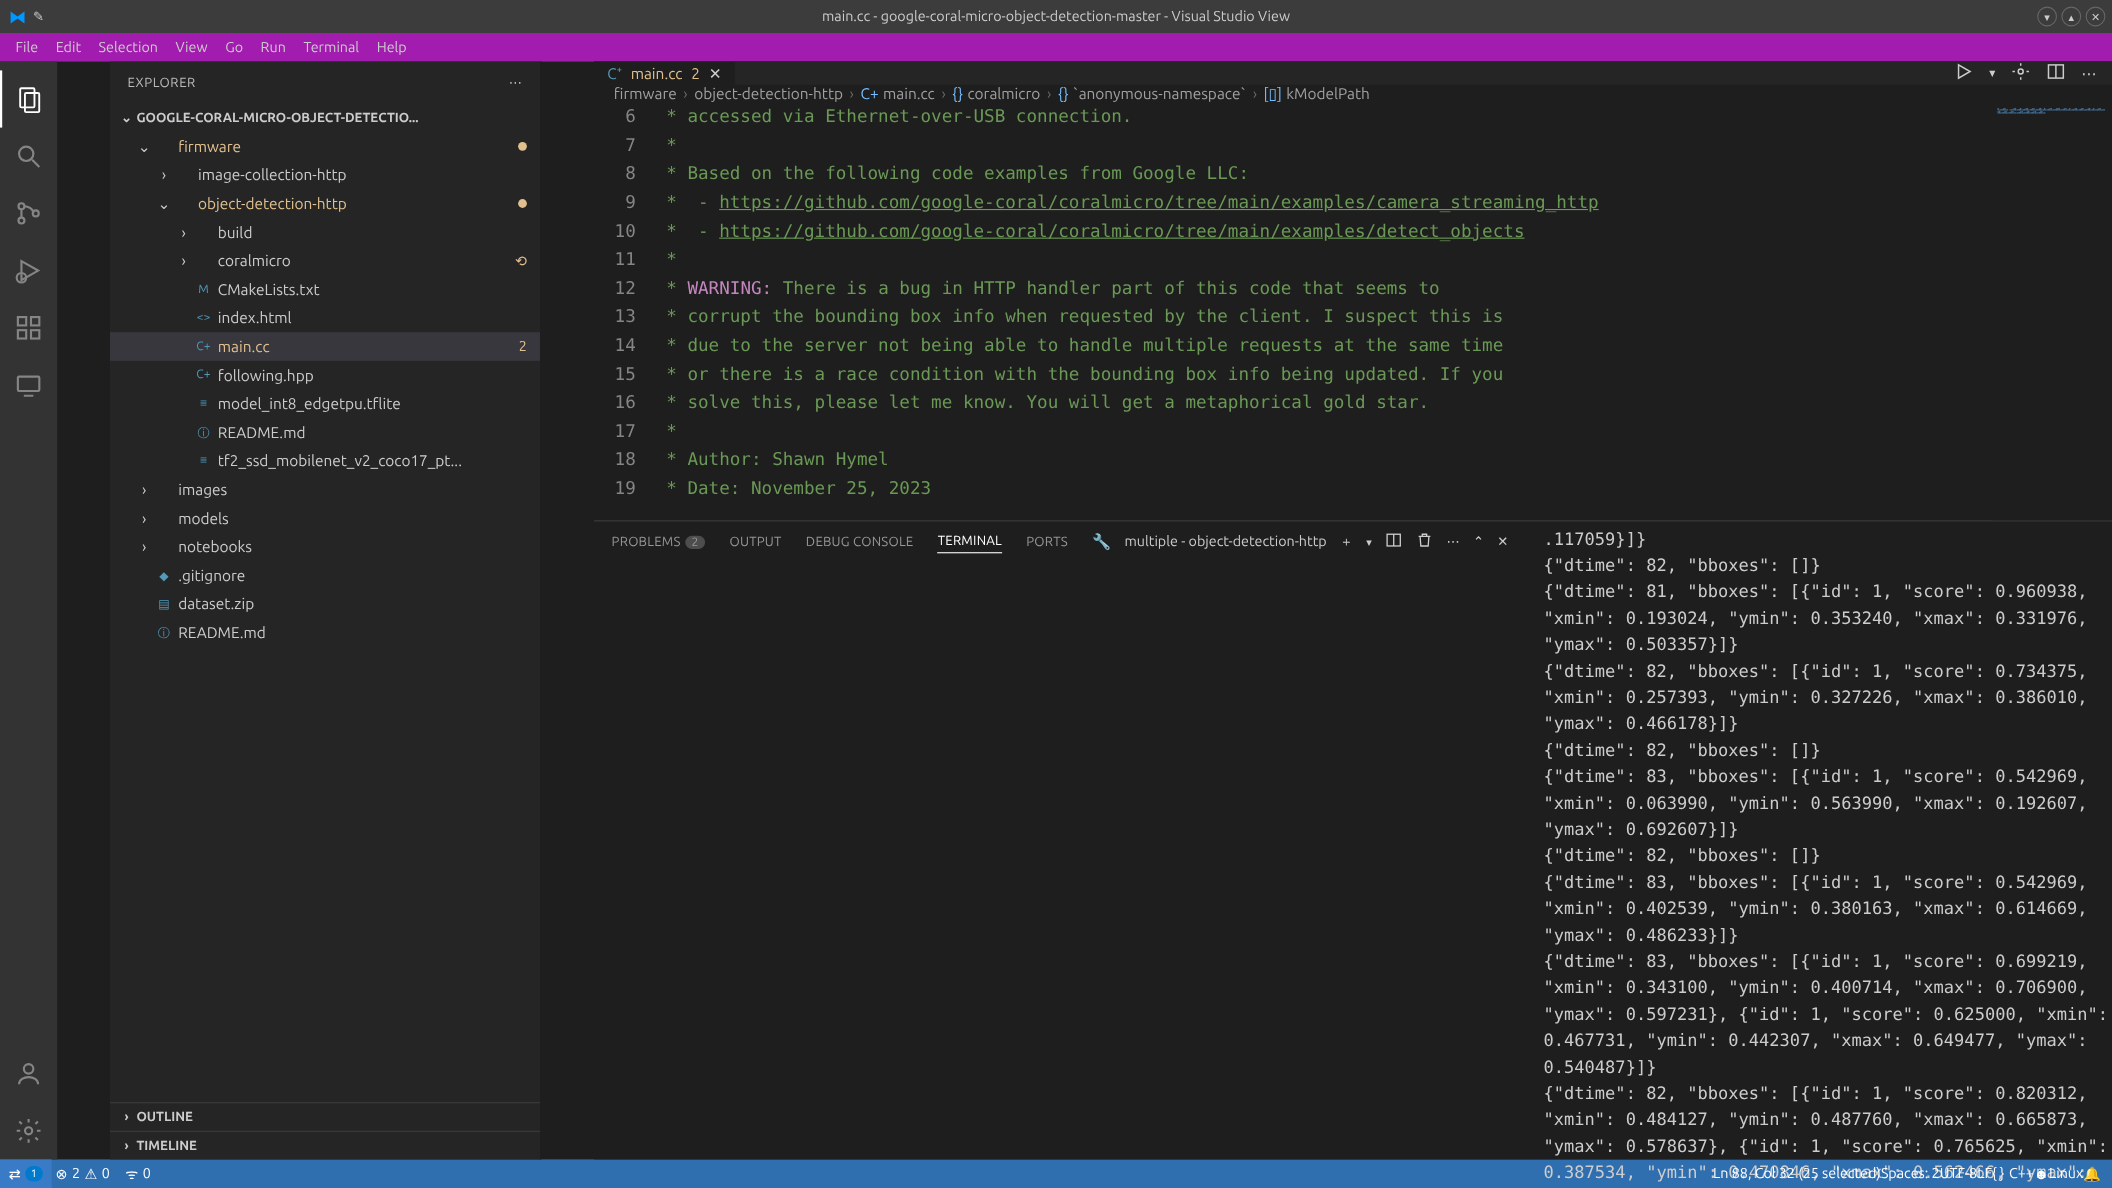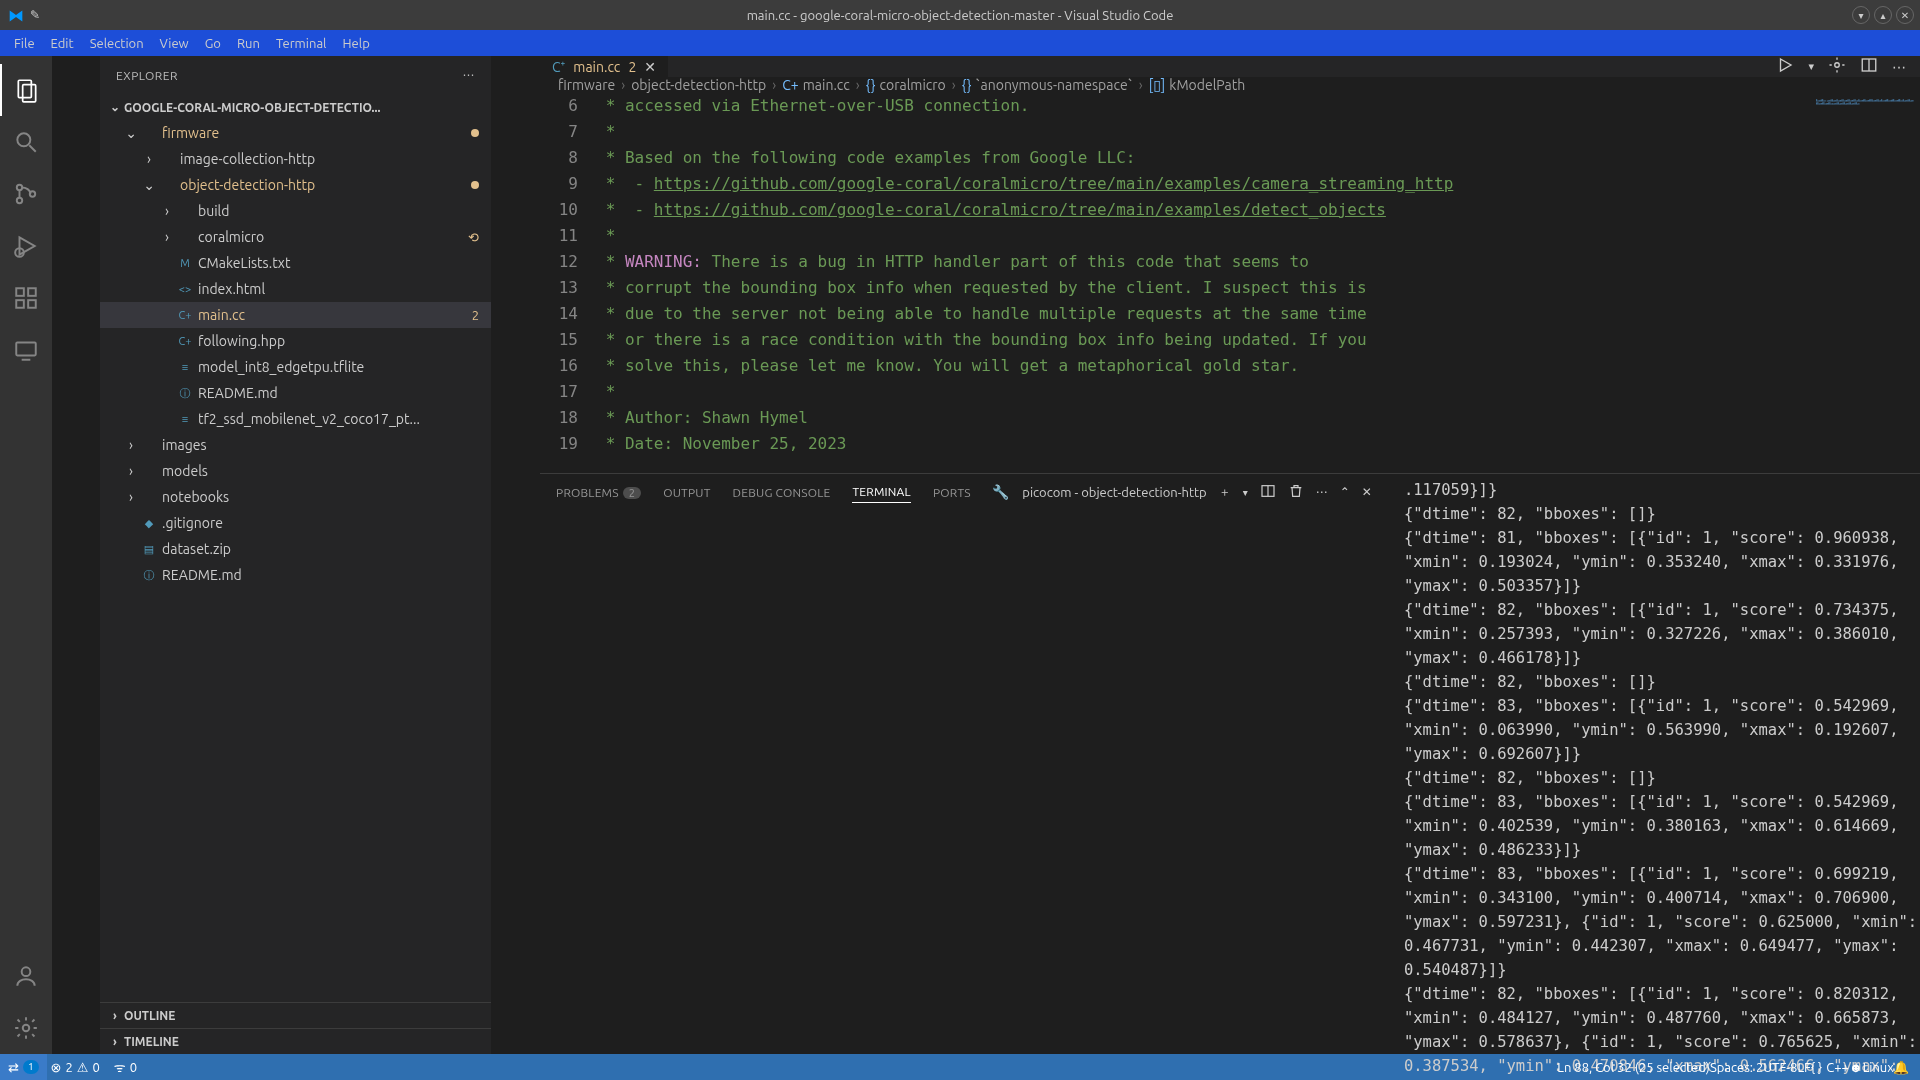--- a/index.html
+++ b/index.html
@@ -2,21 +2,21 @@
 <html><head>
 <meta charset="utf-8">
 <style>
 * { margin: 0; padding: 0; box-sizing: border-box; }
 body { font-family: 'Ubuntu', 'Segoe UI', sans-serif; background: #1e1e1e; color: #cccccc; overflow: hidden; width: 1920px; height: 1080px; font-size: 14px; }
 .titlebar { height: 30px; background: #3c3c3c; display: flex; align-items: center; position: relative; }
 .titlebar-left { display: flex; align-items: center; gap: 6px; padding-left: 8px; }
 .titlebar-title { position: absolute; left: 50%; transform: translateX(-50%); color: #cccccc; font-size: 13px; }
 .titlebar-right { margin-left: auto; display: flex; gap: 4px; padding-right: 6px; }
 .win-btn { width: 18px; height: 18px; border-radius: 50%; border: 1px solid #666; display: flex; align-items: center; justify-content: center; font-size: 10px; color: #ccc; }
-.menubar { height: 26px; background: #1d4ed8; display: flex; align-items: center; padding: 0 6px; }
+.menubar { height: 26px; background: #a21caf; display: flex; align-items: center; padding: 0 6px; }
 .menu-item { padding: 0 8px; font-size: 13px; color: #cccccc; cursor: pointer; }
 .main { display: flex; height: calc(100% - 30px - 26px - 26px); gap: 48px; }
 .activitybar { width: 52px; background: #333333; display: flex; flex-direction: column; align-items: center; padding-top: 8px; }
 .activity-icon { width: 52px; height: 52px; display: flex; align-items: center; justify-content: center; color: #858585; cursor: pointer; position: relative; }
 .activity-icon.active { color: #ffffff; border-left: 2px solid #fff; }
 .activity-icon svg { width: 26px; height: 26px; }
 .activity-bottom { margin-top: auto; margin-bottom: 8px; }
 .badge { position: absolute; bottom: 8px; right: 8px; background: #007acc; color: #fff; border-radius: 10px; font-size: 10px; padding: 0 5px; line-height: 14px; }
 .sidebar { width: 392px; background: #252526; display: flex; flex-direction: column; border-right: 1px solid #1e1e1e; }
 .sidebar-header { height: 38px; display: flex; align-items: center; justify-content: space-between; padding: 0 16px; color: #bbbbbb; font-size: 12px; letter-spacing: 0.5px; }
@@ -66,21 +66,21 @@
 .remote { background: #3a7bc8; height: 26px; display: flex; align-items: center; padding: 0 8px; margin: 0 -10px 0 -10px; }
 </style>
 </head>
 <body>
 
 <div class="titlebar">
   <div class="titlebar-left">
     <span style="color:#0098ff;font-size:16px;">⧓</span>
     <span style="color:#ccc;font-size:12px;">✎</span>
   </div>
-  <div class="titlebar-title">main.cc - google-coral-micro-object-detection-master - Visual Studio Code</div>
+  <div class="titlebar-title">main.cc - google-coral-micro-object-detection-master - Visual Studio View</div>
   <div class="titlebar-right">
     <div class="win-btn">▾</div>
     <div class="win-btn">▴</div>
     <div class="win-btn">✕</div>
   </div>
 </div>
 
 <div class="menubar" id="menubar">
     <span class="menu-item">File</span>
     <span class="menu-item">Edit</span>
@@ -345,21 +345,21 @@
 
       <div class="panel">
         <div class="panel-tabs">
           <div class="panel-tab"><span>PROBLEMS</span><span class="pbadge">2</span></div>
           <div class="panel-tab">OUTPUT</div>
           <div class="panel-tab">DEBUG CONSOLE</div>
           <div class="panel-tab active">TERMINAL</div>
           <div class="panel-tab">PORTS</div>
           <div class="panel-right">
             <span style="font-size:14px;">🔧</span>
-            <span style="font-size:13px;">picocom - object-detection-http</span>
+            <span style="font-size:13px;">multiple - object-detection-http</span>
             <span>＋</span>
             <span style="font-size:10px;">▾</span>
             <span><svg viewBox="0 0 24 24" fill="none" stroke="currentColor" stroke-width="1.8">
                   <rect x="3" y="4" width="18" height="16"></rect>
                   <line x1="12" y1="4" x2="12" y2="20"></line>
                 </svg></span>
             <span><svg viewBox="0 0 24 24" fill="none" stroke="currentColor" stroke-width="1.8">
                   <path d="M4 7h16M9 7V4h6v3M6 7l1 13h10l1-13"></path>
                 </svg></span>
             <span>⋯</span>

